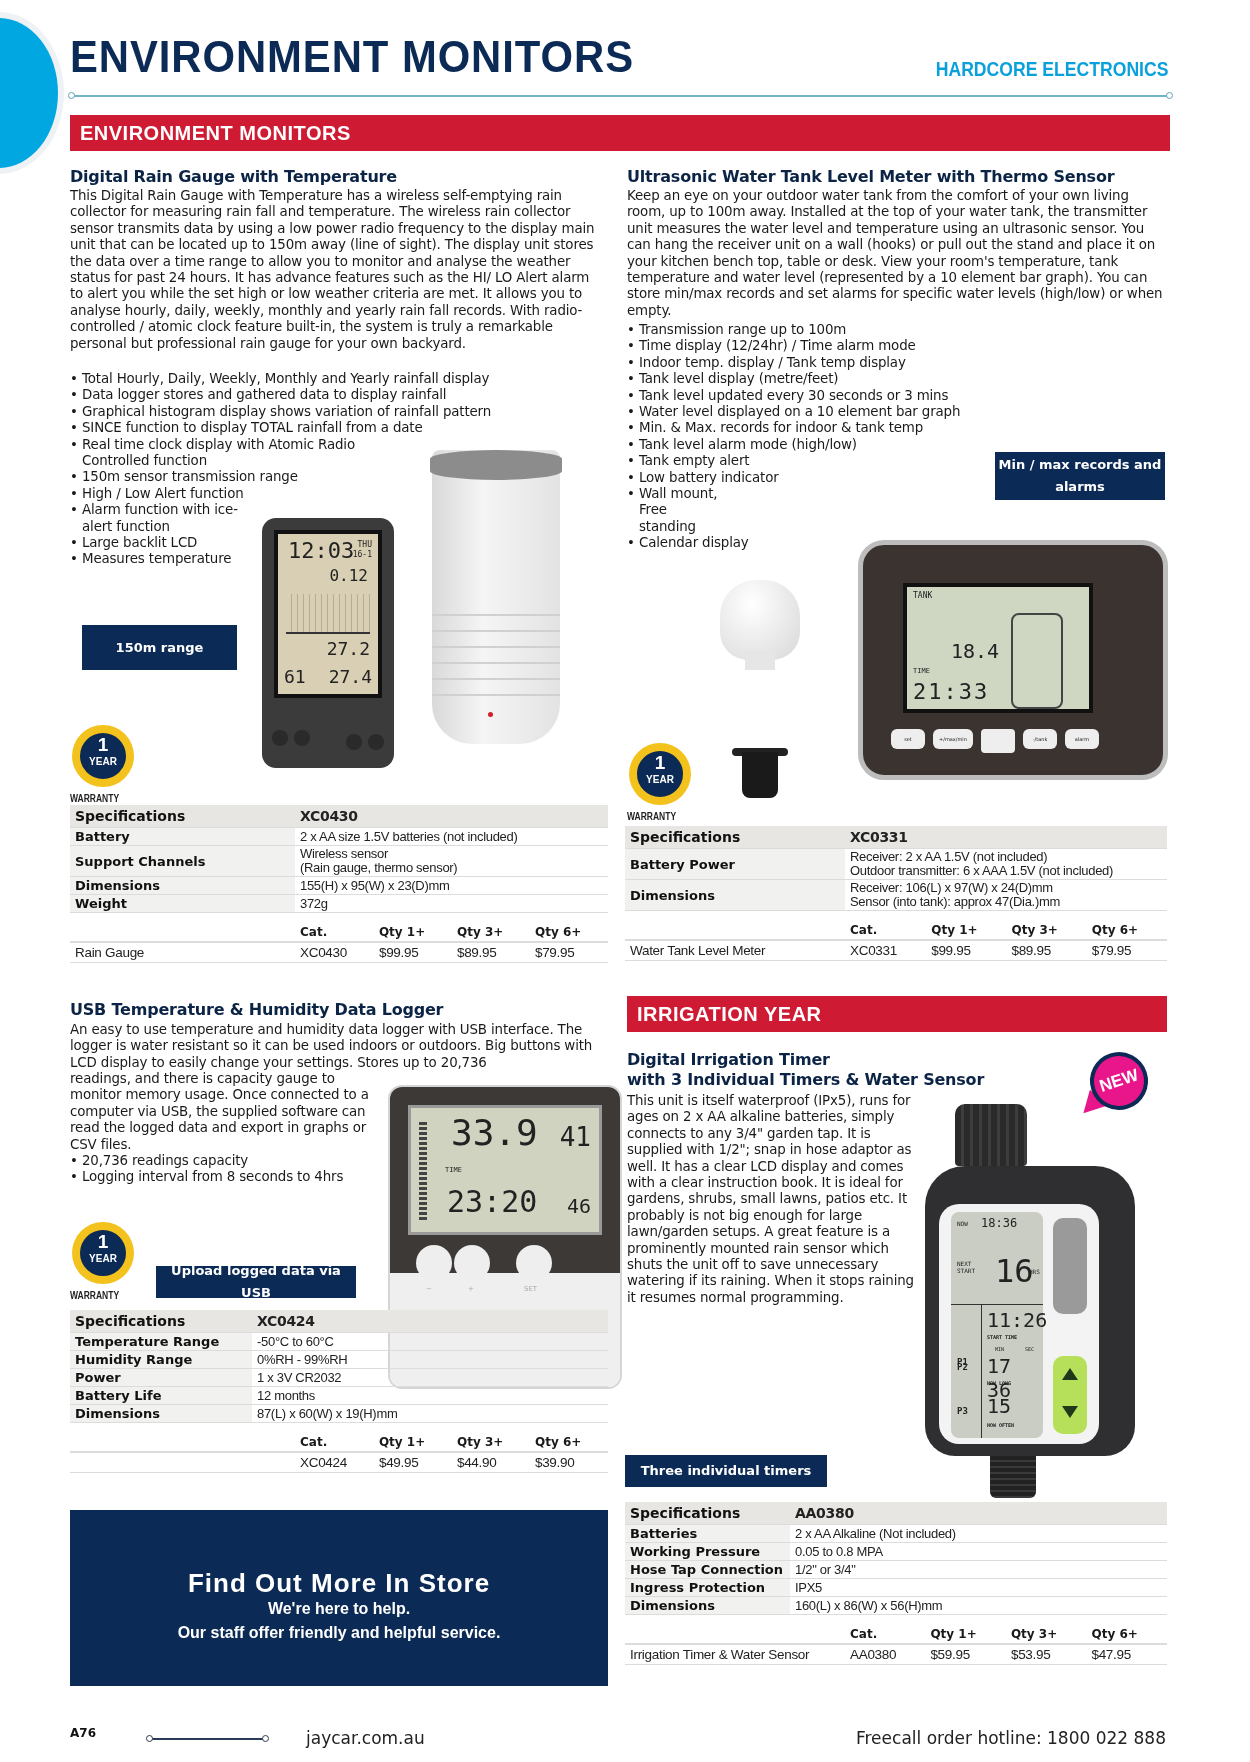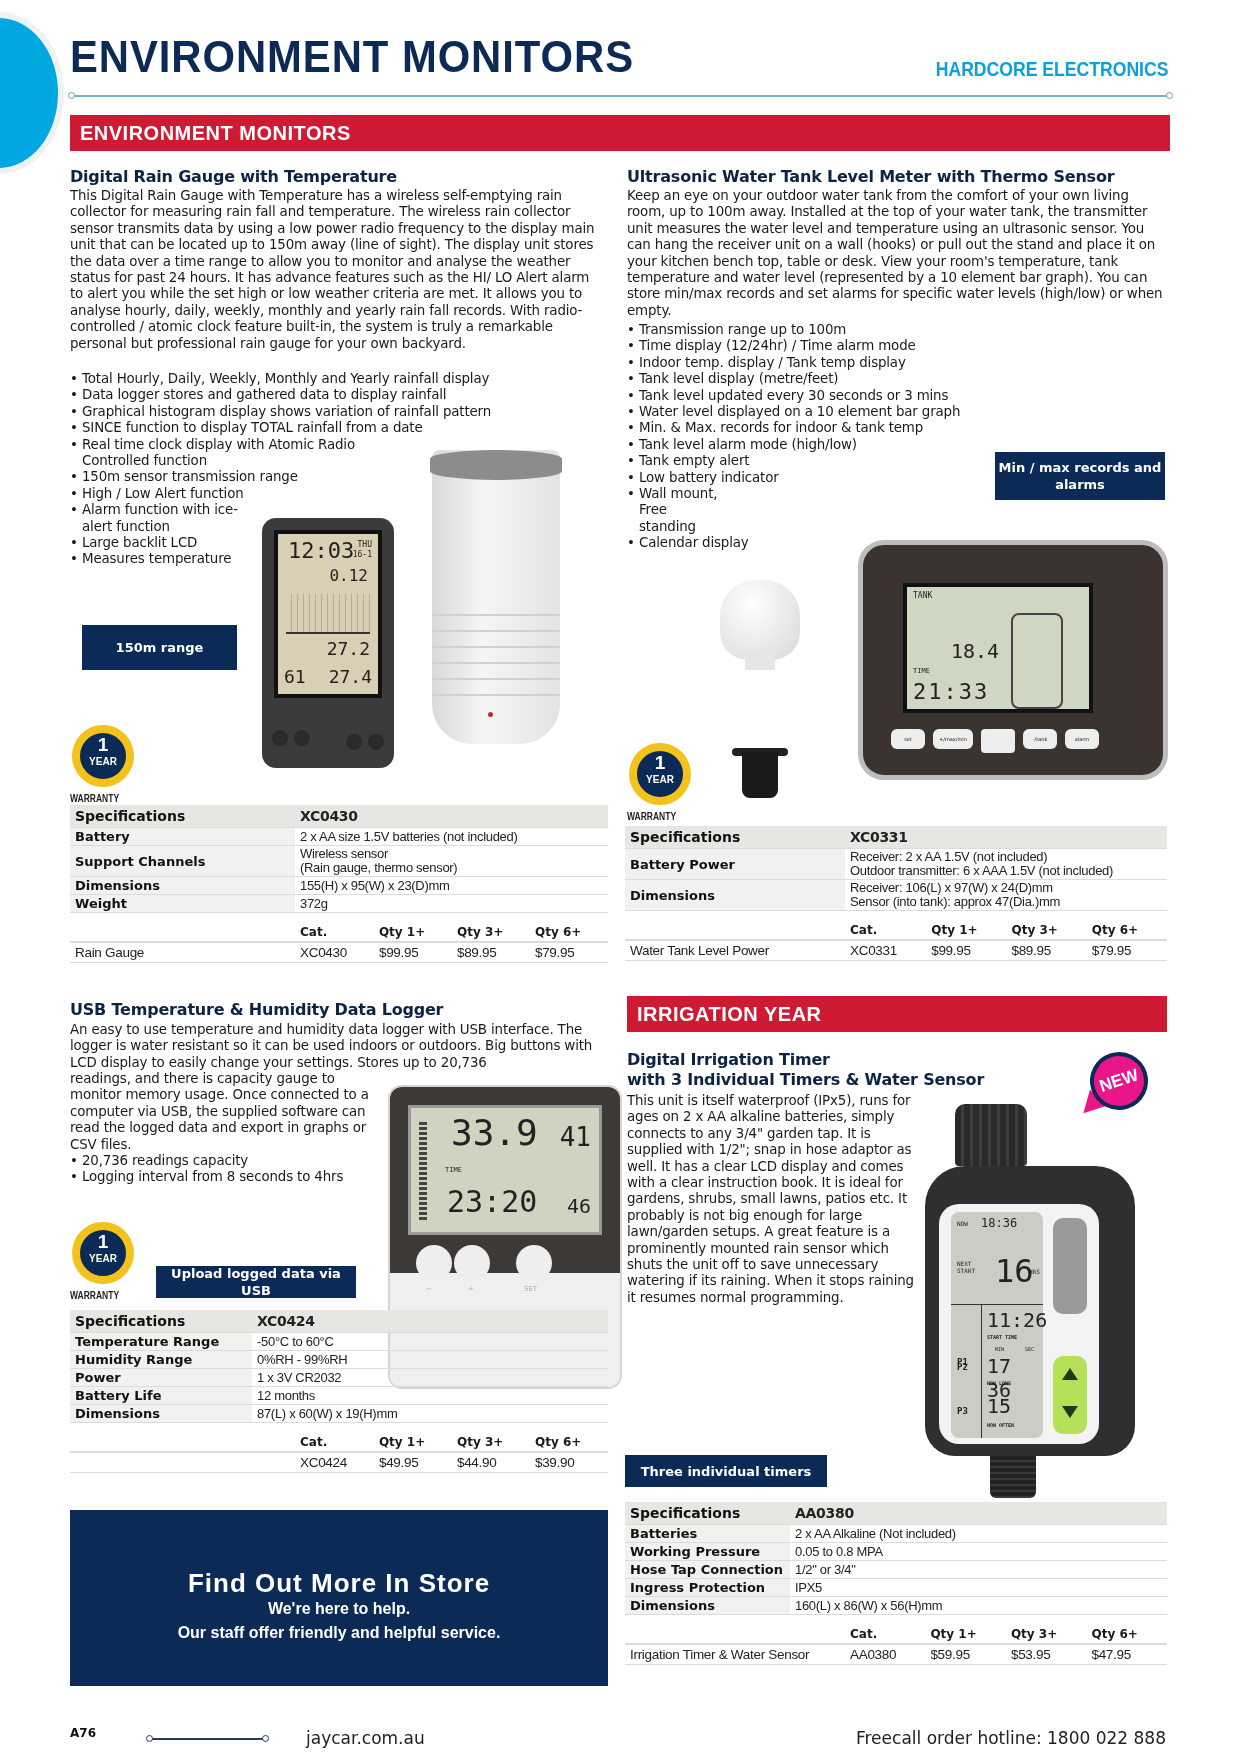--- a/index.html
+++ b/index.html
@@ -17,21 +17,21 @@
 
   .red-bar { background: #cf1a33; color: #fff; font-family: "Liberation Sans", sans-serif; font-weight: 700; padding-left: 10px; display: flex; align-items: center; letter-spacing: 0.5px; }
 
   
   .prod-title { font-family: "DejaVu Sans", sans-serif; font-weight: 700; font-size: 16px; color: #0b2345; letter-spacing: -0.2px; }
   .prod-desc { font-size: 13.4px; line-height: 16.4px; color: #1a1a1a; letter-spacing: -0.15px; }
   ul.bullets { list-style: none; font-size: 13.4px; line-height: 16.4px; letter-spacing: -0.15px; }
   ul.bullets li { padding-left: 12px; position: relative; }
   ul.bullets li::before { content: "•"; position: absolute; left: 0; }
 
-  .callout { background: #0b2a55; color: #fff; font-size: 13px; font-weight: 700; display: flex; align-items: center; justify-content: center; text-align: center; line-height: 17px; }
+  .callout { background: #0b2a55; color: #fff; font-size: 13px; font-weight: 700; display: flex; align-items: center; justify-content: center; text-align: center; line-height: 22px; }
 
   
   .warranty { width: 64px; }
   .badge { width: 58px; height: 58px; border-radius: 50%; background: #f3c21d; position: relative; margin-left: 4px;
            box-shadow: 0 0 0 2px #f3c21d; }
   .badge::before { content: ""; position: absolute; inset: 4px; border-radius: 50%; background: #0b2a55; border: 2px solid #f3c21d; box-shadow: inset 0 0 0 2px #0b2a55; }
   .badge .num { position: absolute; top: 7px; left: 0; right: 0; text-align: center; color: #fff; font-weight: 700; font-size: 19px; font-family: "Liberation Sans", sans-serif; }
   .badge .yr { position: absolute; top: 29px; left: 0; right: 0; text-align: center; color: #fff; font-weight: 700; font-size: 10px; font-family: "Liberation Sans", sans-serif; }
   .warranty-label { font-family: "Liberation Sans", sans-serif; font-size: 10px; font-weight: 700; color: #222; margin-top: 8px; transform: scaleX(0.85); transform-origin: left; }
 
@@ -249,21 +249,21 @@
     <table class="price">
       <tbody>
           <tr class="ph">
             <td style="width:220px"></td>
             <td>Cat.</td>
             <td>Qty 1+</td>
             <td>Qty 3+</td>
             <td>Qty 6+</td>
           </tr>
       <tr class="pr">
-            <td>Water Tank Level Power</td>
+            <td>Water Tank Level Meter</td>
             <td>XC0331</td>
             <td>$99.95</td>
             <td>$89.95</td>
             <td>$79.95</td>
           </tr>
     </tbody>
       </table>
   </div>
 </section>
 

